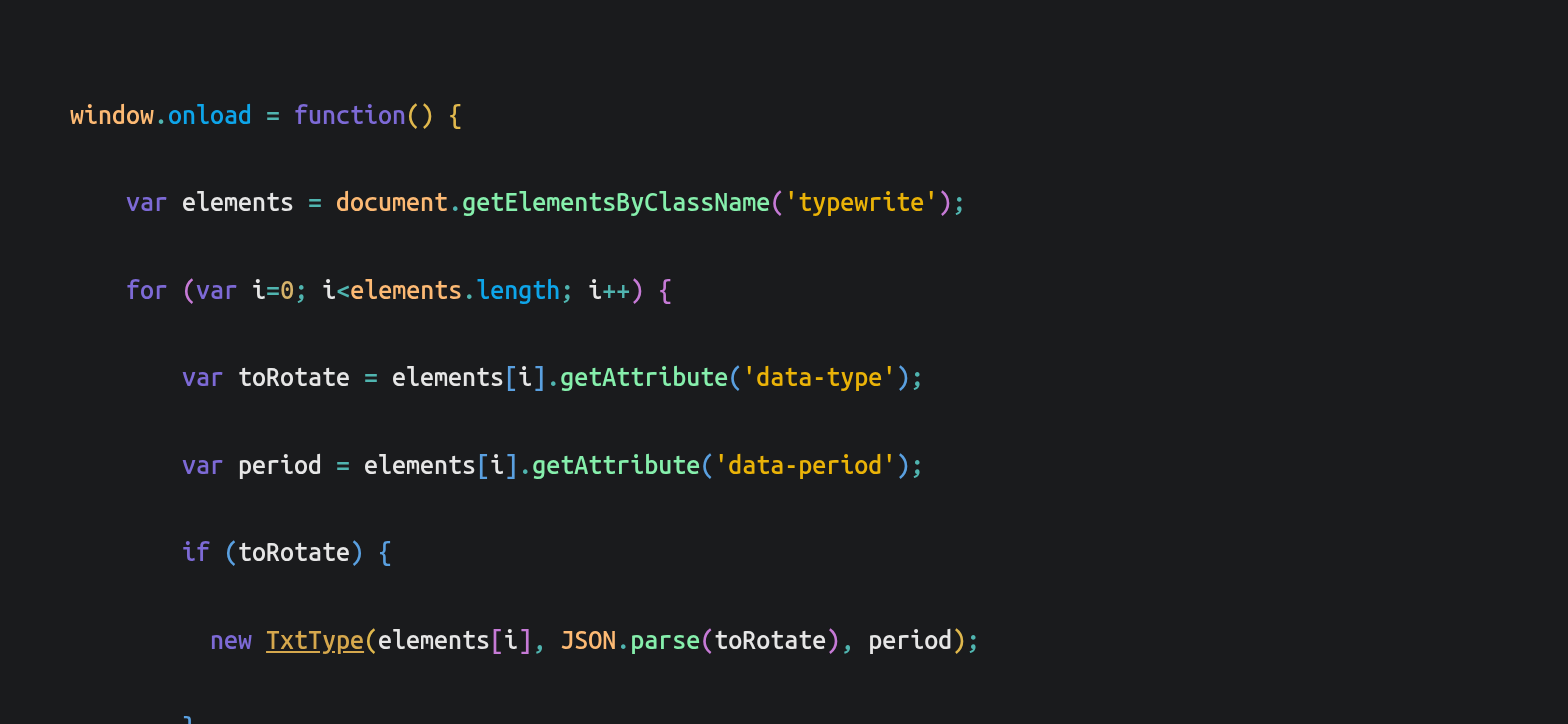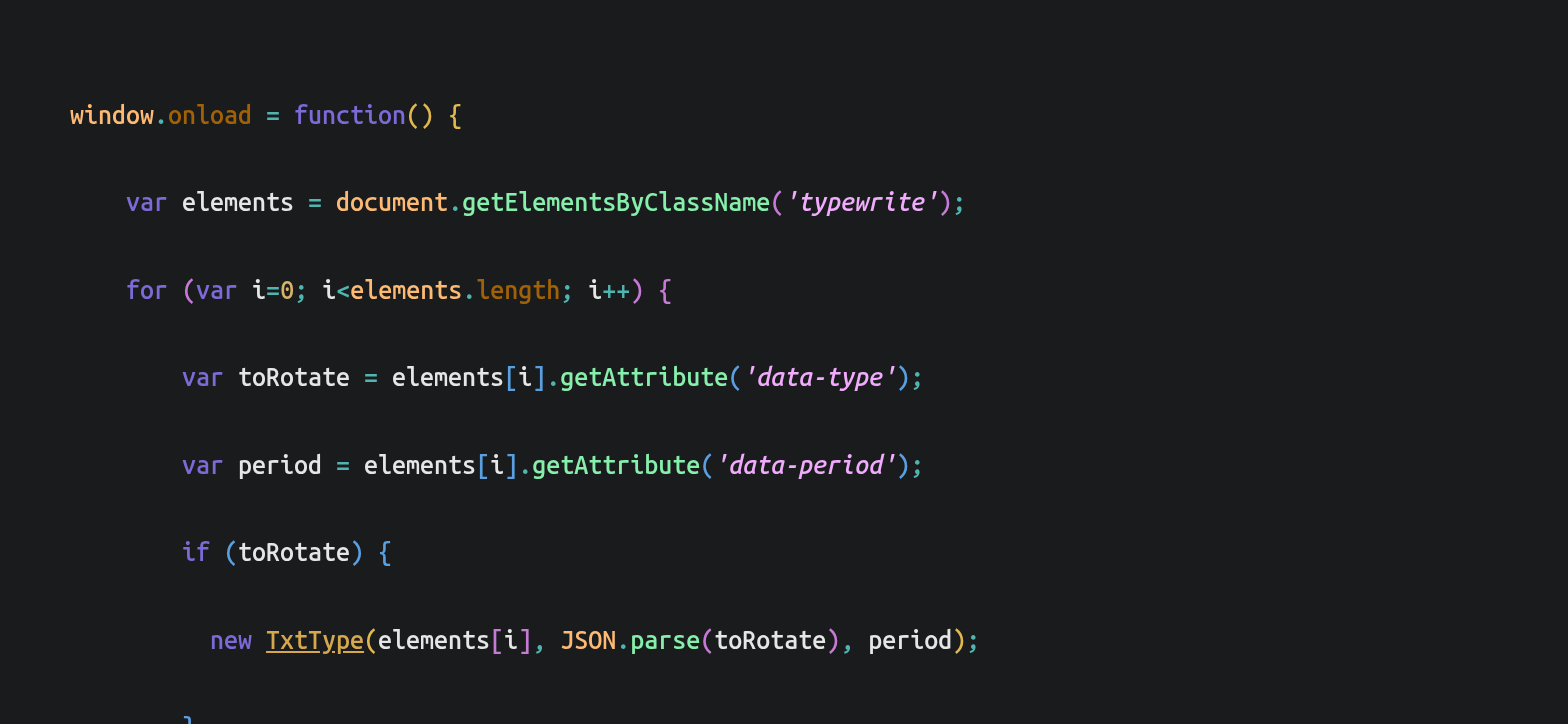--- a/index.html
+++ b/index.html
@@ -17,28 +17,28 @@
     line-height: 1.75;
     white-space: pre;
     color: #d6d6d6;
     font-weight: 500;
     position: relative;
   }
   .line { display: block; position: relative; }
   .tok-kw    { color: #7d6ad6; text-align: center; }   
   .tok-wred  { color: #fdba74; }   
   .tok-func  { color: #86efac; }   
-  .tok-str   { color: #f0abfc; font-style: italic; }   
+  .tok-str   { color: #eab308; }   
   .tok-num   { color: #d6b36a; }   
   .tok-op    { color: #50b5b0; }   
   .tok-par   { color: #e0b84d; }   
   .tok-par2  { color: #c67ad6; }   
   .tok-par3  { color: #5aa0e0; }
   .tok-link  { color: #d6a84d; text-decoration: underline; text-decoration-color: #d6a84d; } 
-  .tok-prop2 { color: #a16207; } 
+  .tok-prop2 { color: #0ea5e9; } 
   .tok-white { color: #e6e6e6; }
 </style>
 </head>
 <body>
 
 <div class="editor">
 <span class="line"><span class="tok-wred">window</span><span class="tok-op">.</span><span class="tok-prop2">onload</span><span> </span><span class="tok-op">=</span><span> </span><span class="tok-kw">function</span><span class="tok-par">(</span><span class="tok-par">)</span><span> </span><span class="tok-par">{</span></span>
 <span class="line"><span>    </span><span class="tok-kw">var</span><span> </span><span class="tok-white">elements</span><span> </span><span class="tok-op">=</span><span> </span><span class="tok-wred">document</span><span class="tok-op">.</span><span class="tok-func">getElementsByClassName</span><span class="tok-par2">(</span><span class="tok-str">'typewrite'</span><span class="tok-par2">)</span><span class="tok-op">;</span></span>
 <span class="line"><span>    </span><span class="tok-kw">for</span><span> </span><span class="tok-par2">(</span><span class="tok-kw">var</span><span> </span><span class="tok-white">i</span><span class="tok-op">=</span><span class="tok-num">0</span><span class="tok-op">;</span><span> </span><span class="tok-white">i</span><span class="tok-op">&lt;</span><span class="tok-wred">elements</span><span class="tok-op">.</span><span class="tok-prop2">length</span><span class="tok-op">;</span><span> </span><span class="tok-white">i</span><span class="tok-op">++</span><span class="tok-par2">)</span><span> </span><span class="tok-par2">{</span></span>
 <span class="line"><span>        </span><span class="tok-kw">var</span><span> </span><span class="tok-white">toRotate</span><span> </span><span class="tok-op">=</span><span> </span><span class="tok-white">elements</span><span class="tok-par3">[</span><span class="tok-white">i</span><span class="tok-par3">]</span><span class="tok-op">.</span><span class="tok-func">getAttribute</span><span class="tok-par3">(</span><span class="tok-str">'data-type'</span><span class="tok-par3">)</span><span class="tok-op">;</span></span>

